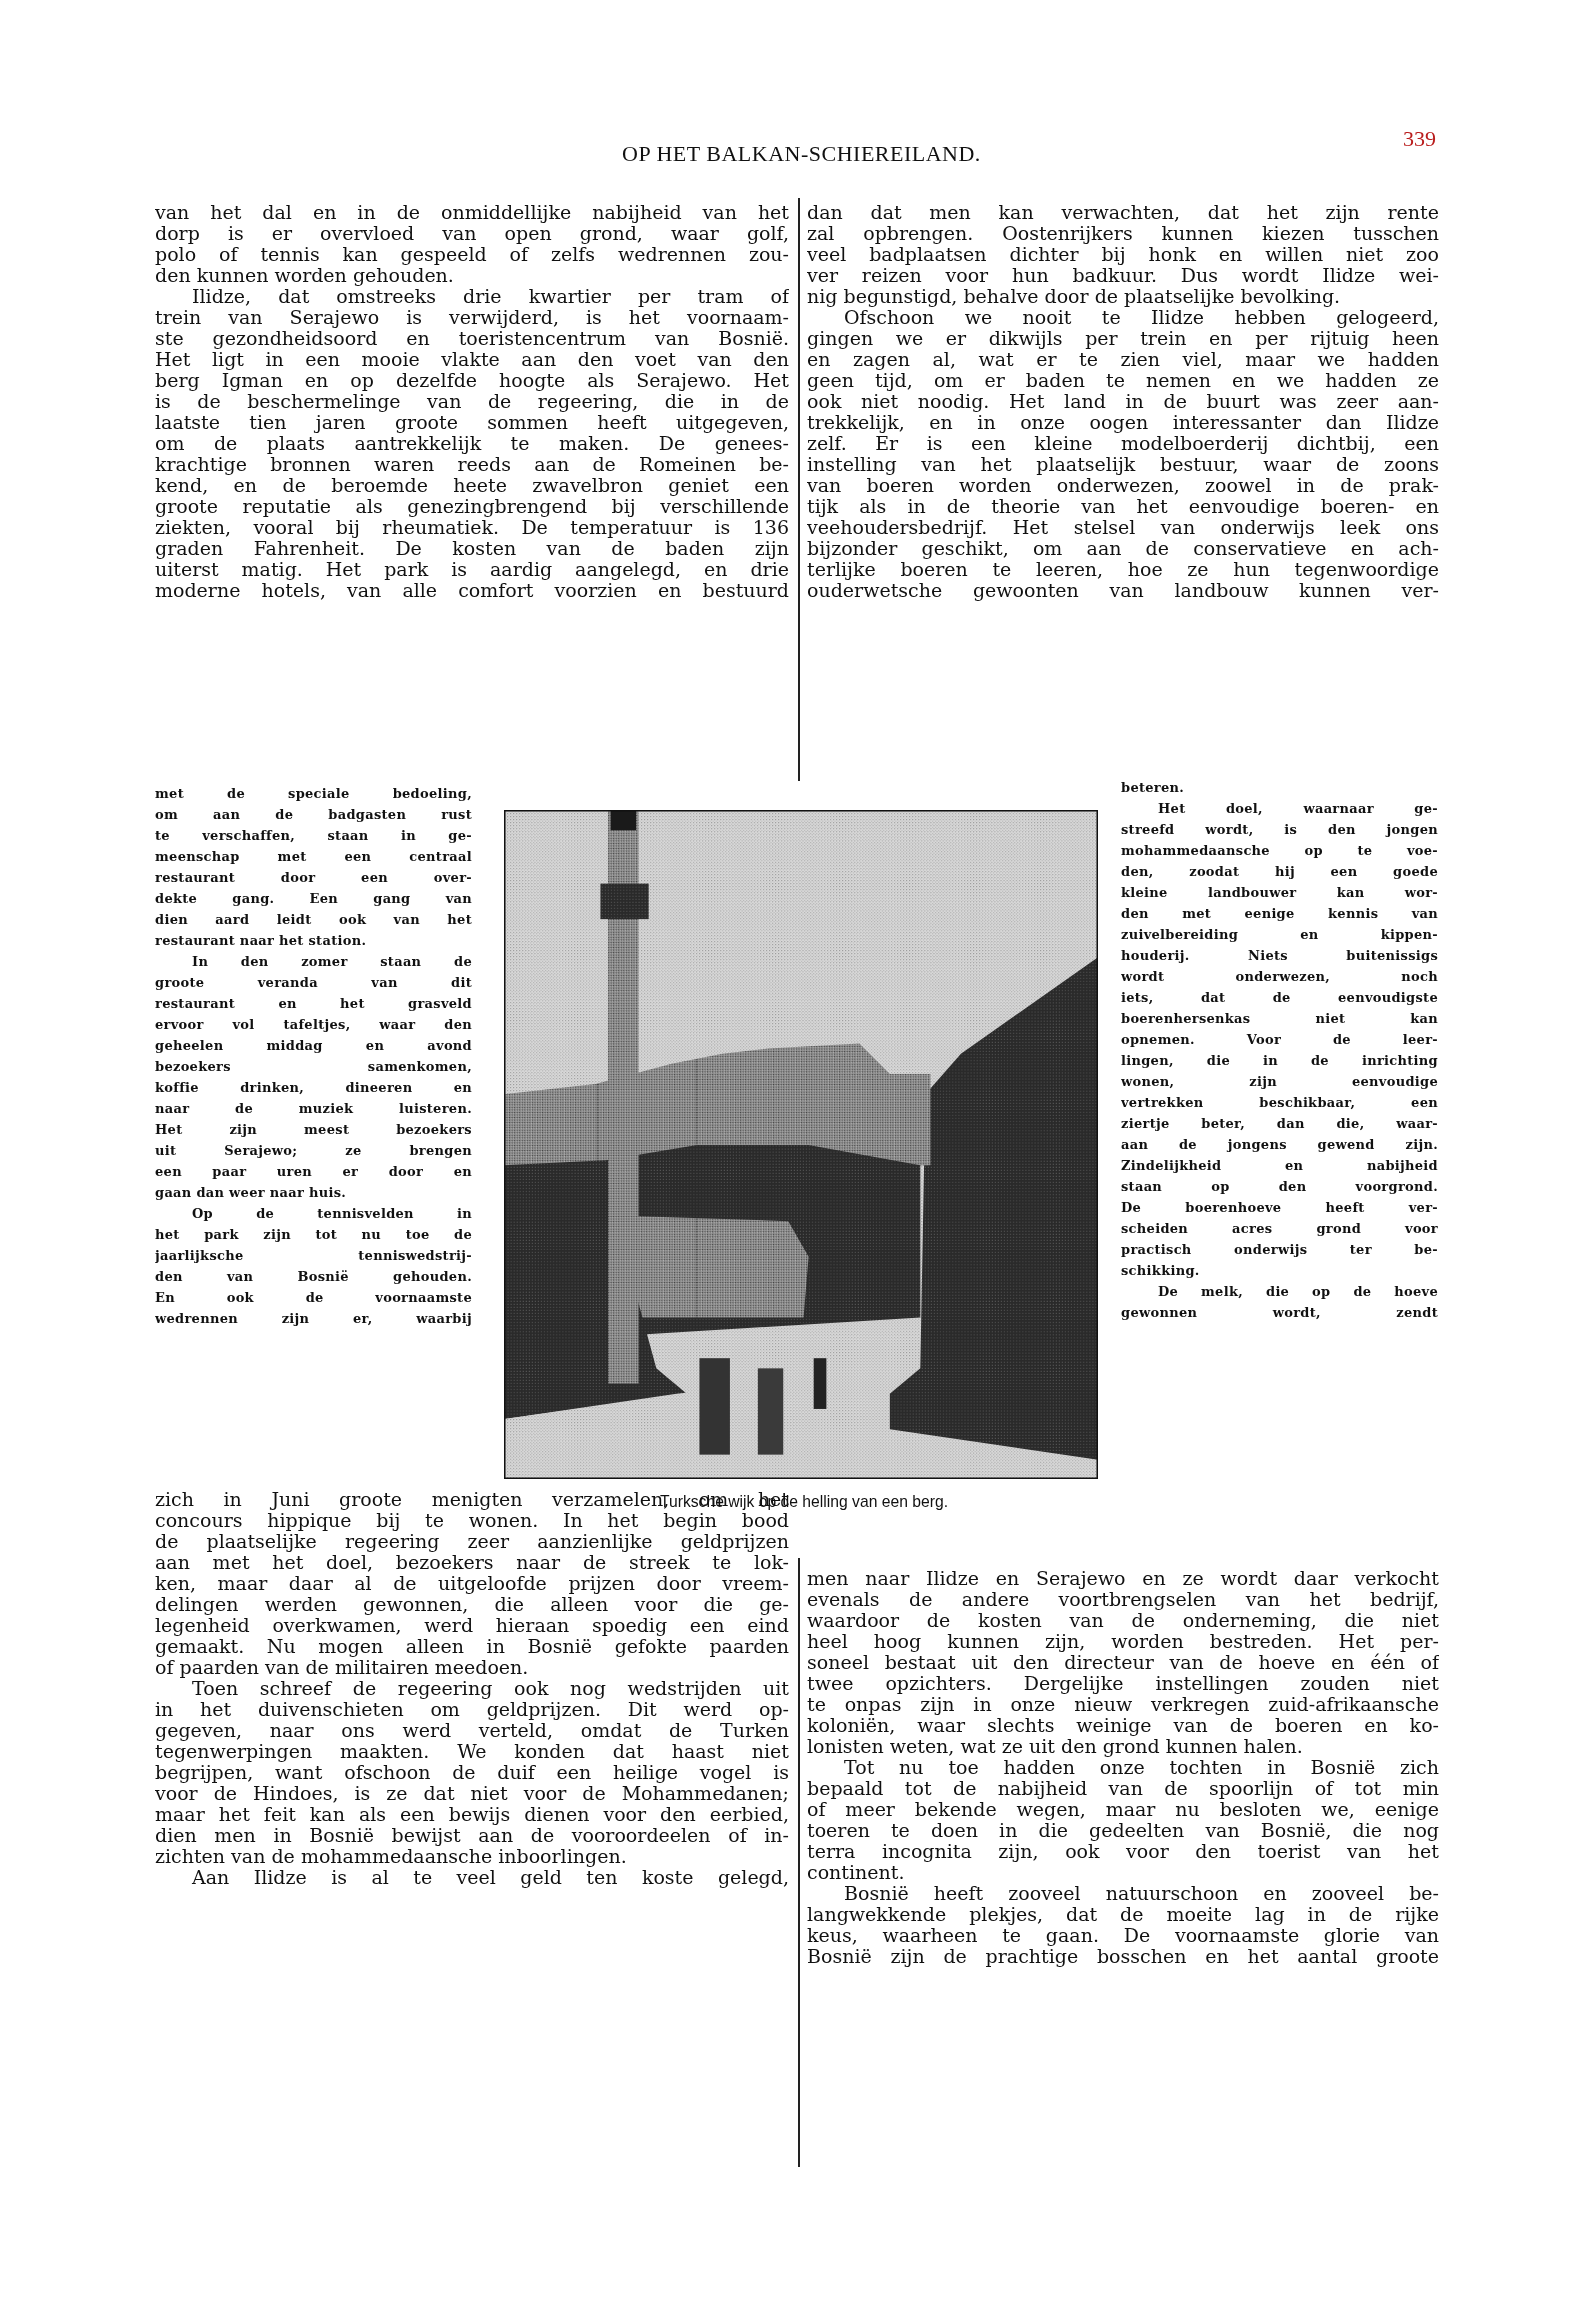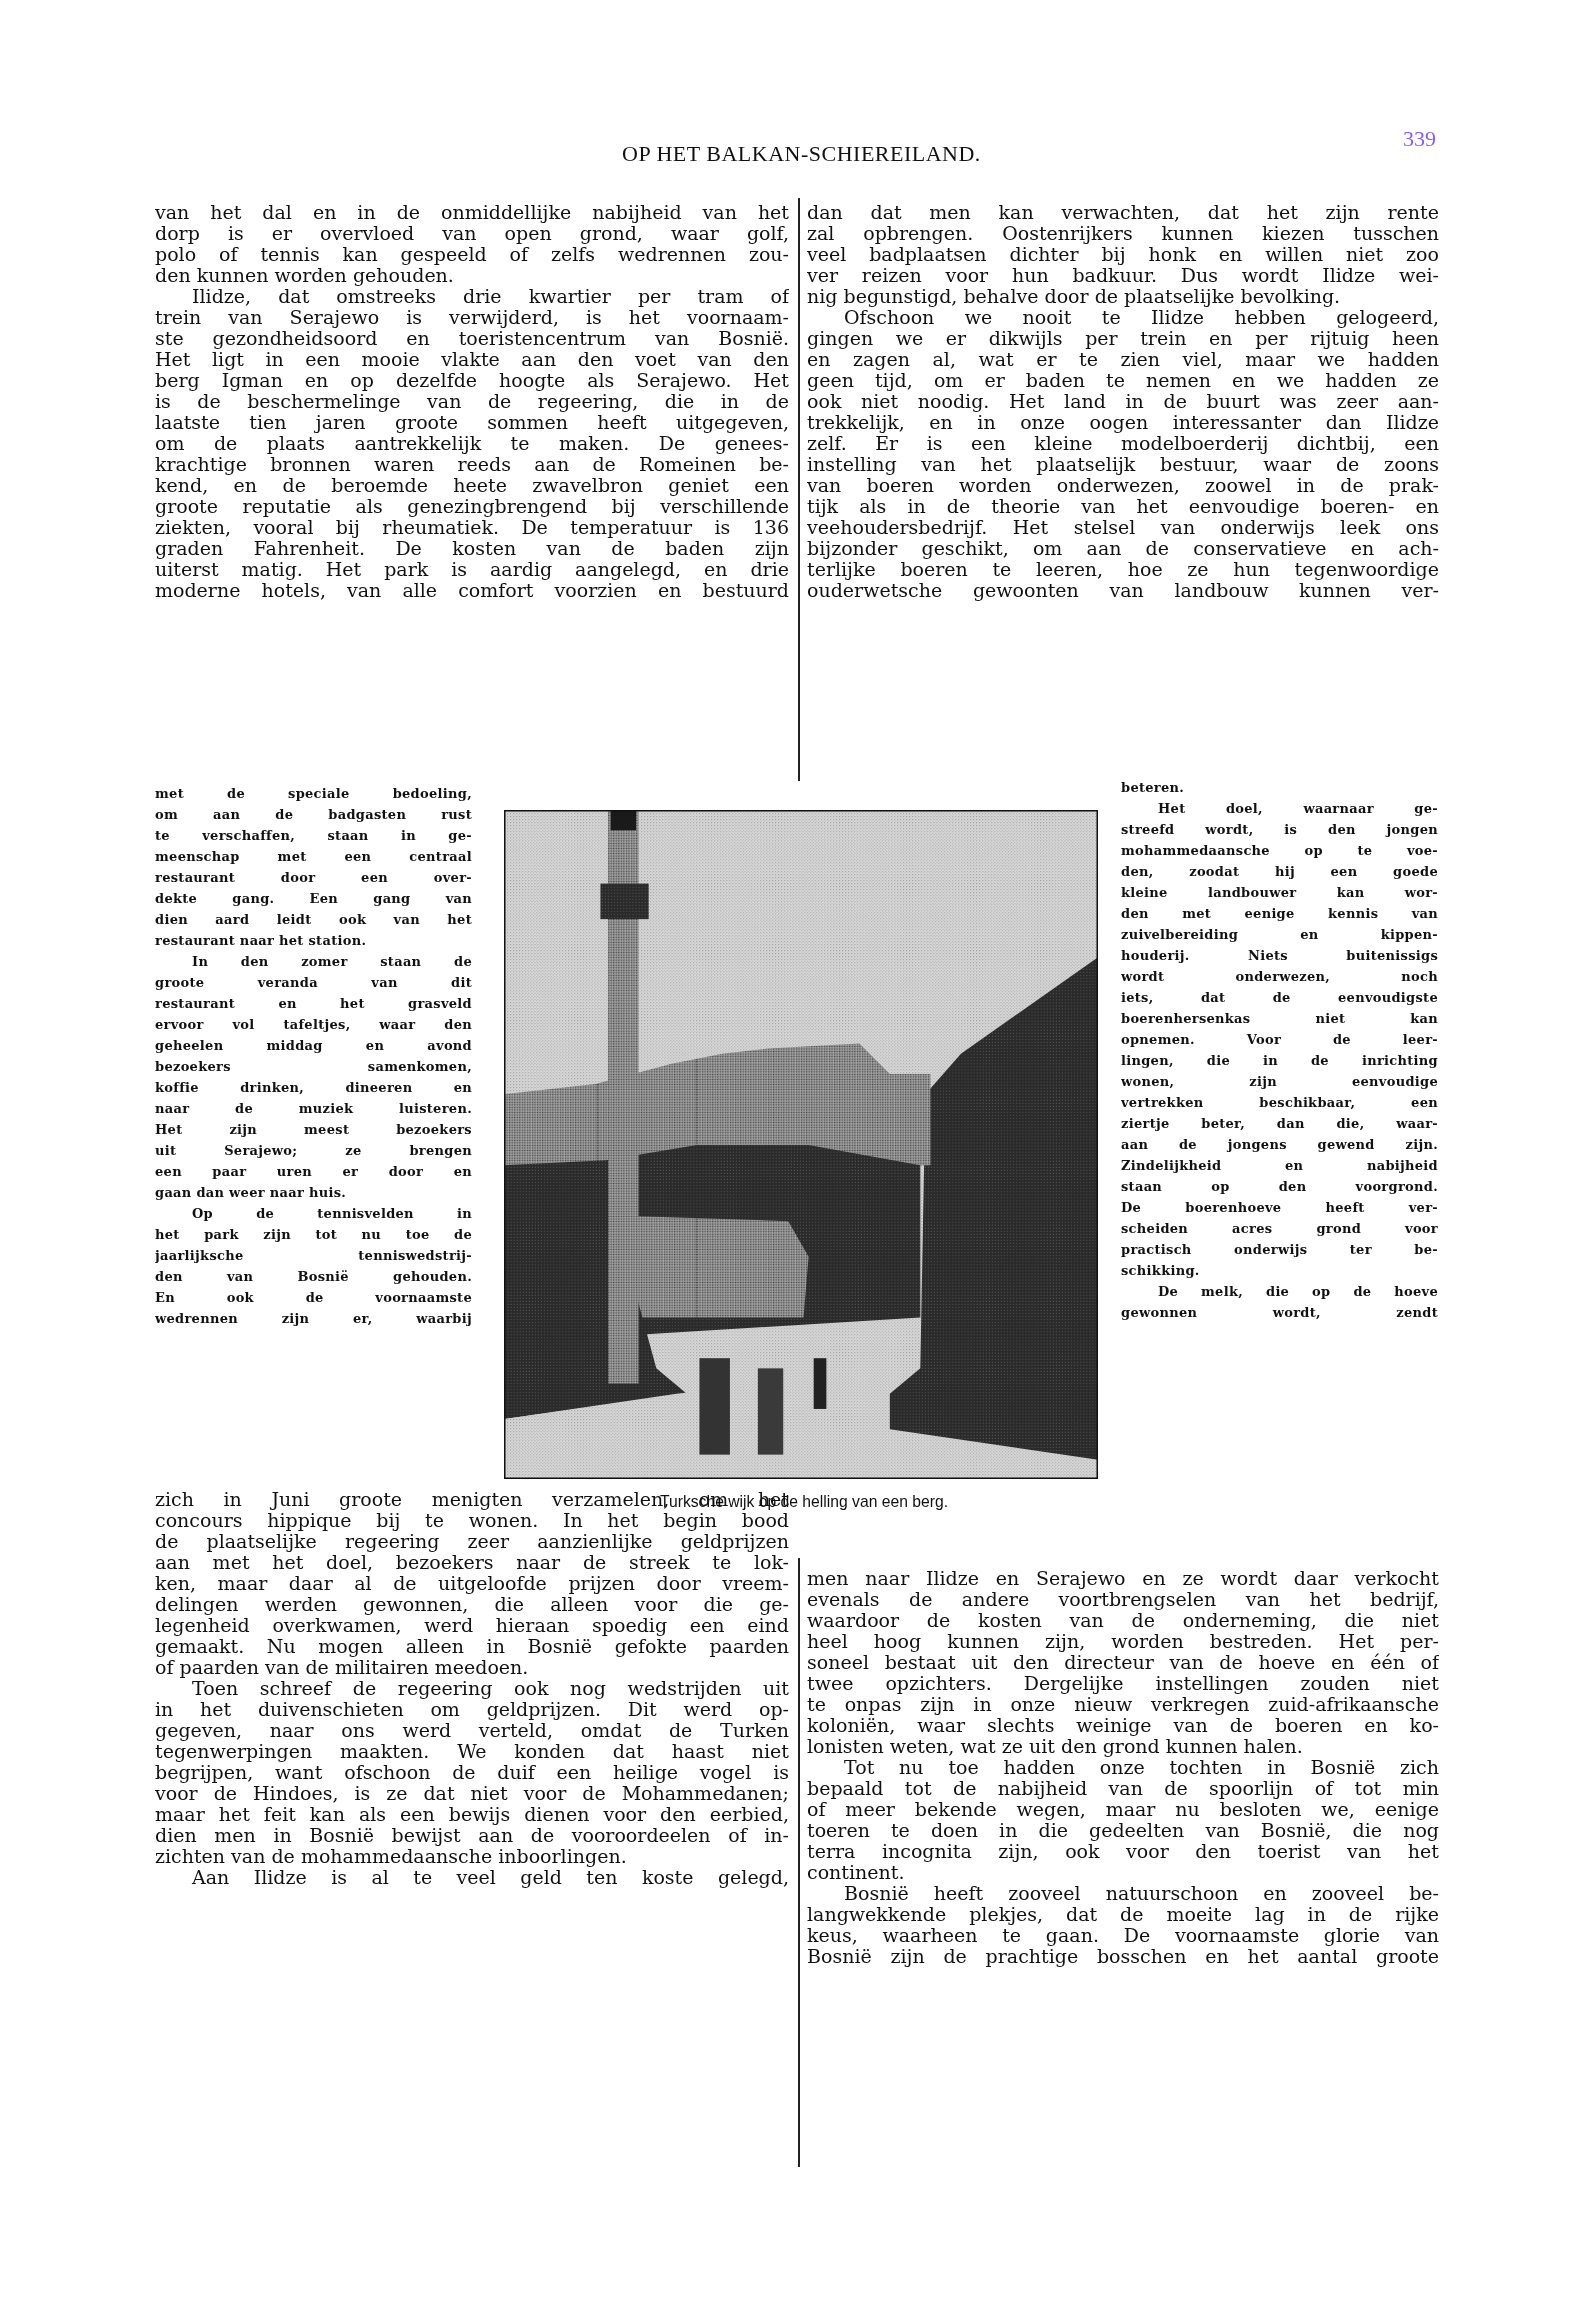--- a/index.html
+++ b/index.html
@@ -4,21 +4,21 @@
 <style>
   html, body { margin: 0; padding: 0; background: #ffffff; }
   body { width: 1580px; height: 2319px; position: relative; overflow: hidden; }
   .page { position: absolute; left: 0; top: 0; width: 1580px; height: 2319px; background: #fff; color: #111; }
   .running-head {
     position: absolute; top: 126px; left: 548px; width: 507px; text-align: center;
     font-family: "Liberation Serif", serif; font-size: 22px; letter-spacing: 0.5px; color: #111; margin-top: 15px;
   }
   .page-num {
     position: absolute; top: 126px; left: 1390px; width: 46px; text-align: right;
-    font-family: "Liberation Serif", serif; font-size: 22px; color: #8b5cf6;
+    font-family: "Liberation Serif", serif; font-size: 22px; color: #b91c1c;
   }
   .col { position: absolute; font-family: "DejaVu Serif", serif; color: #111; }
   .line {
     display: block; height: 21px; line-height: 21px; font-size: 19px;
     white-space: nowrap; text-align: justify; text-align-last: justify; overflow: hidden;
   }
   .line.last { text-align-last: left; }
   .line.indent { padding-left: 37px; }
   .narrow .line { font-size: 13px; letter-spacing: 0.3px; font-weight: bold; }
   .rule { position: absolute; left: 798px; width: 1.5px; background: #222; }

